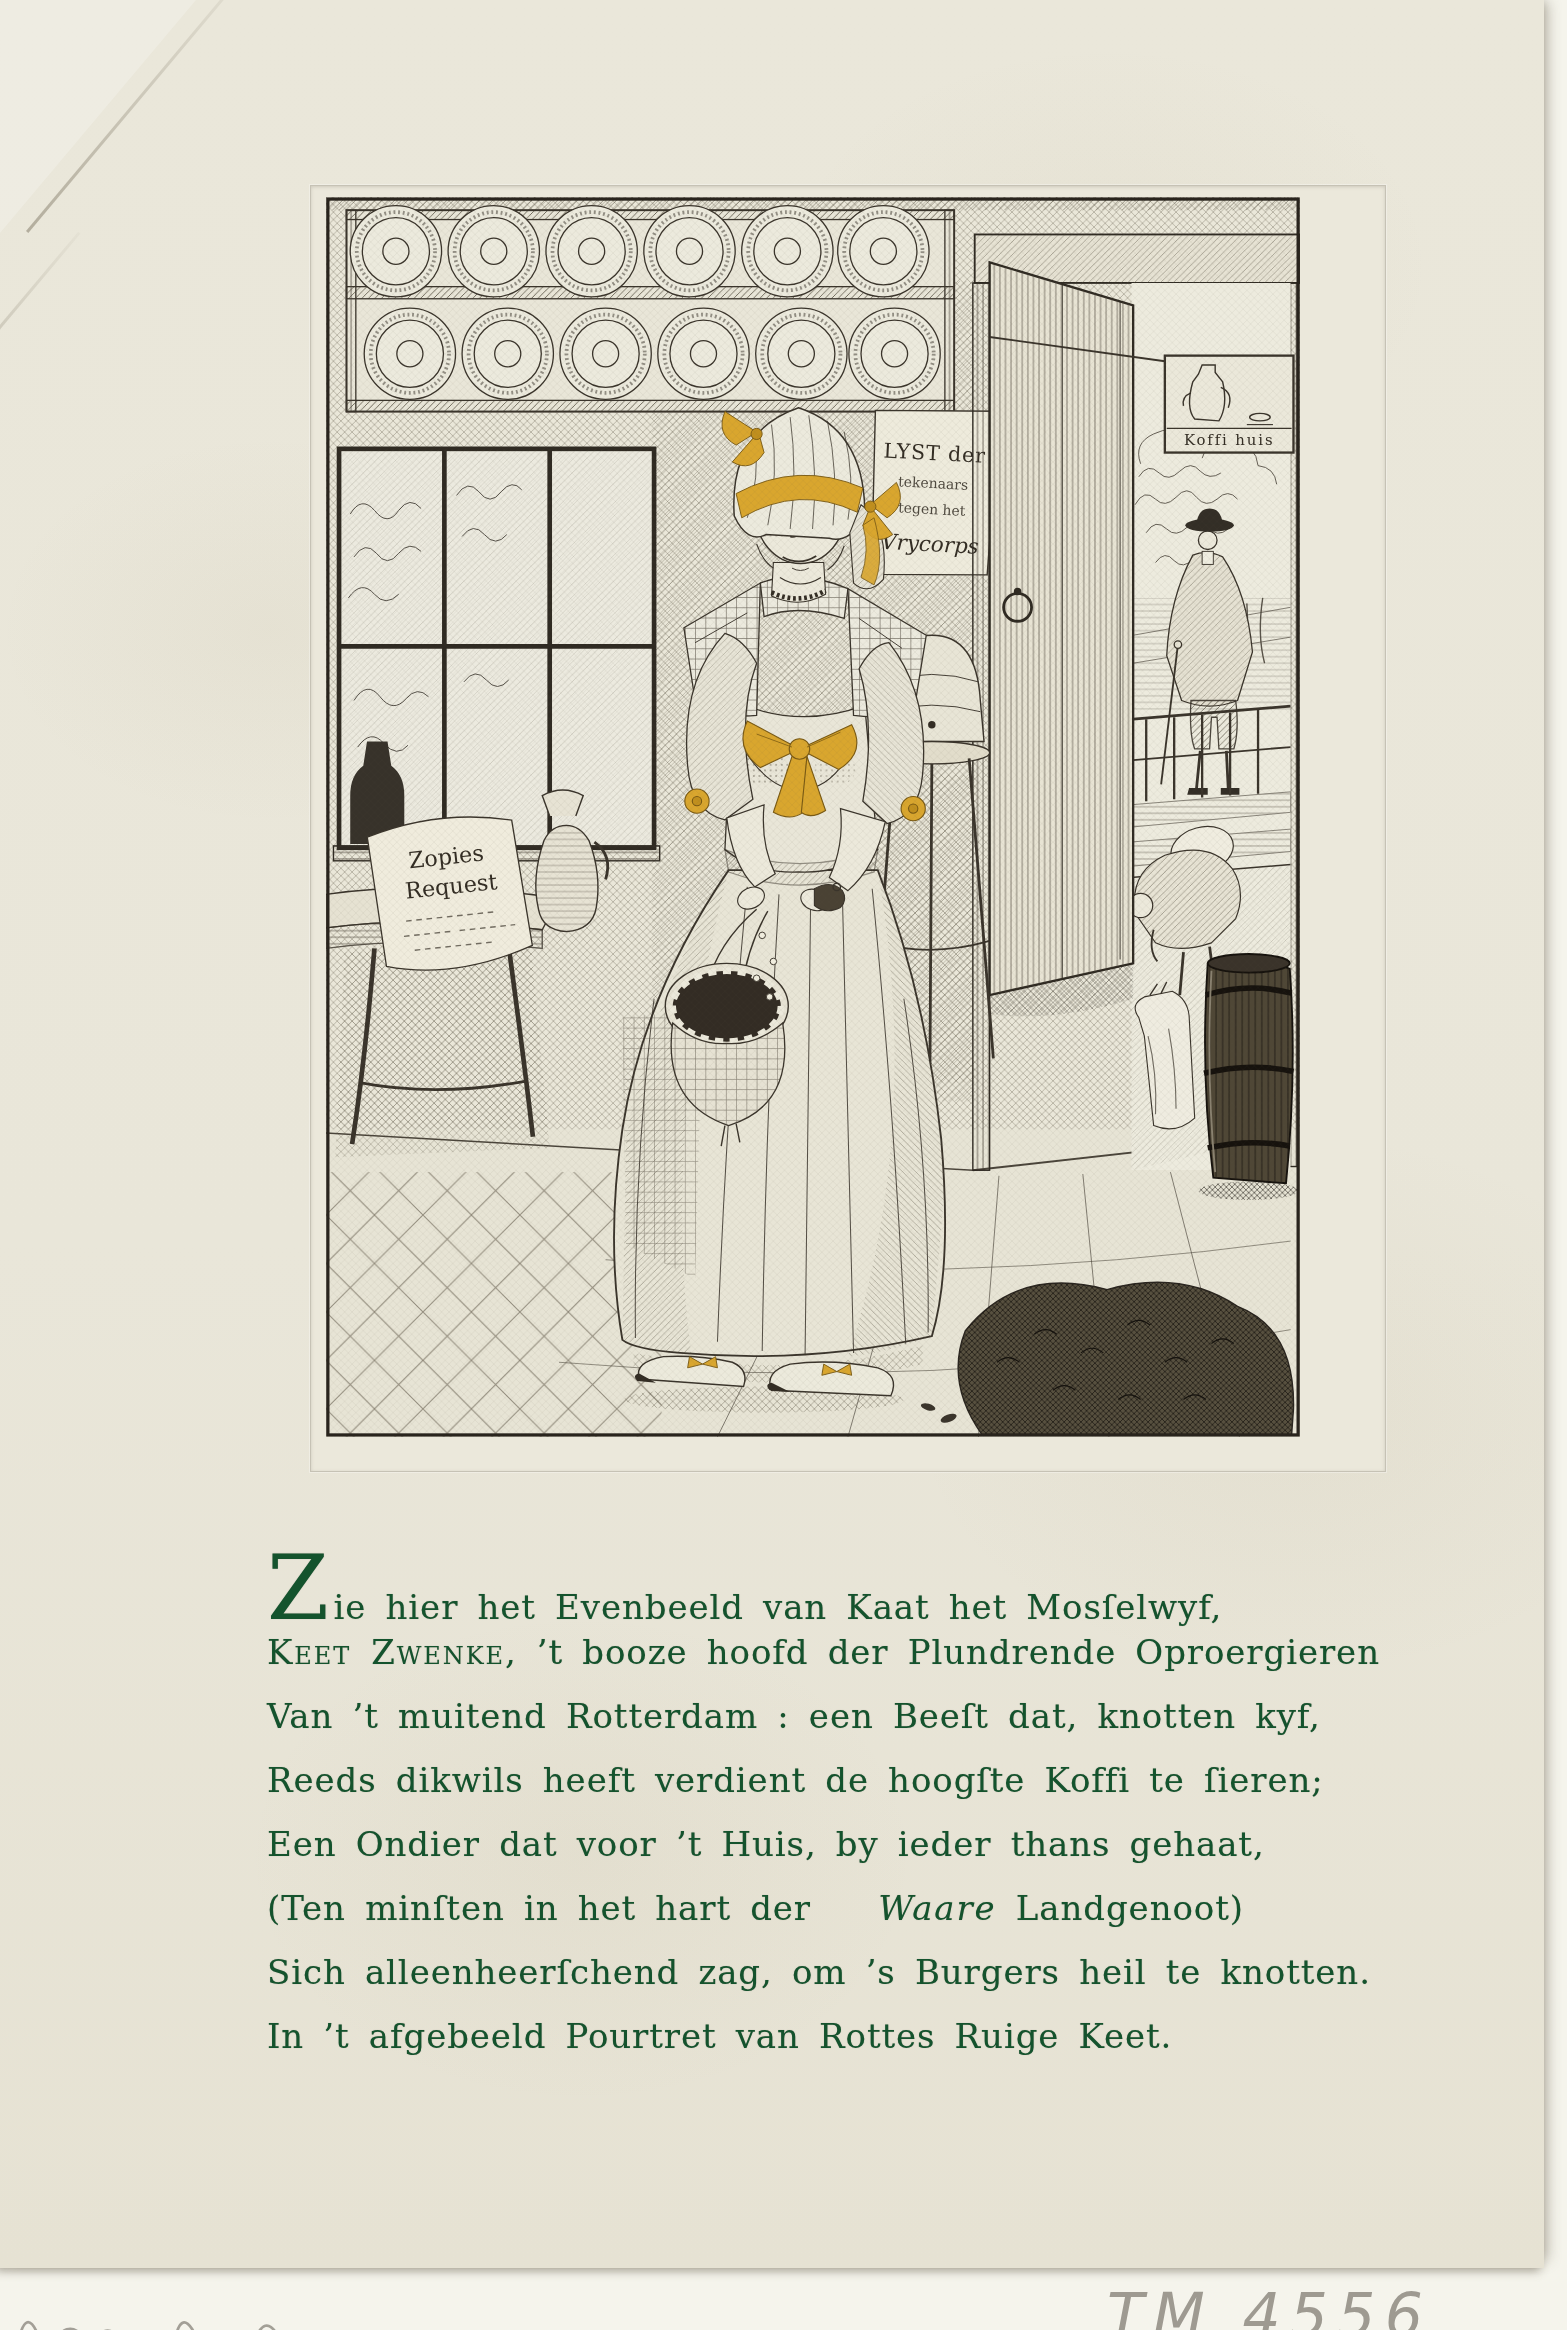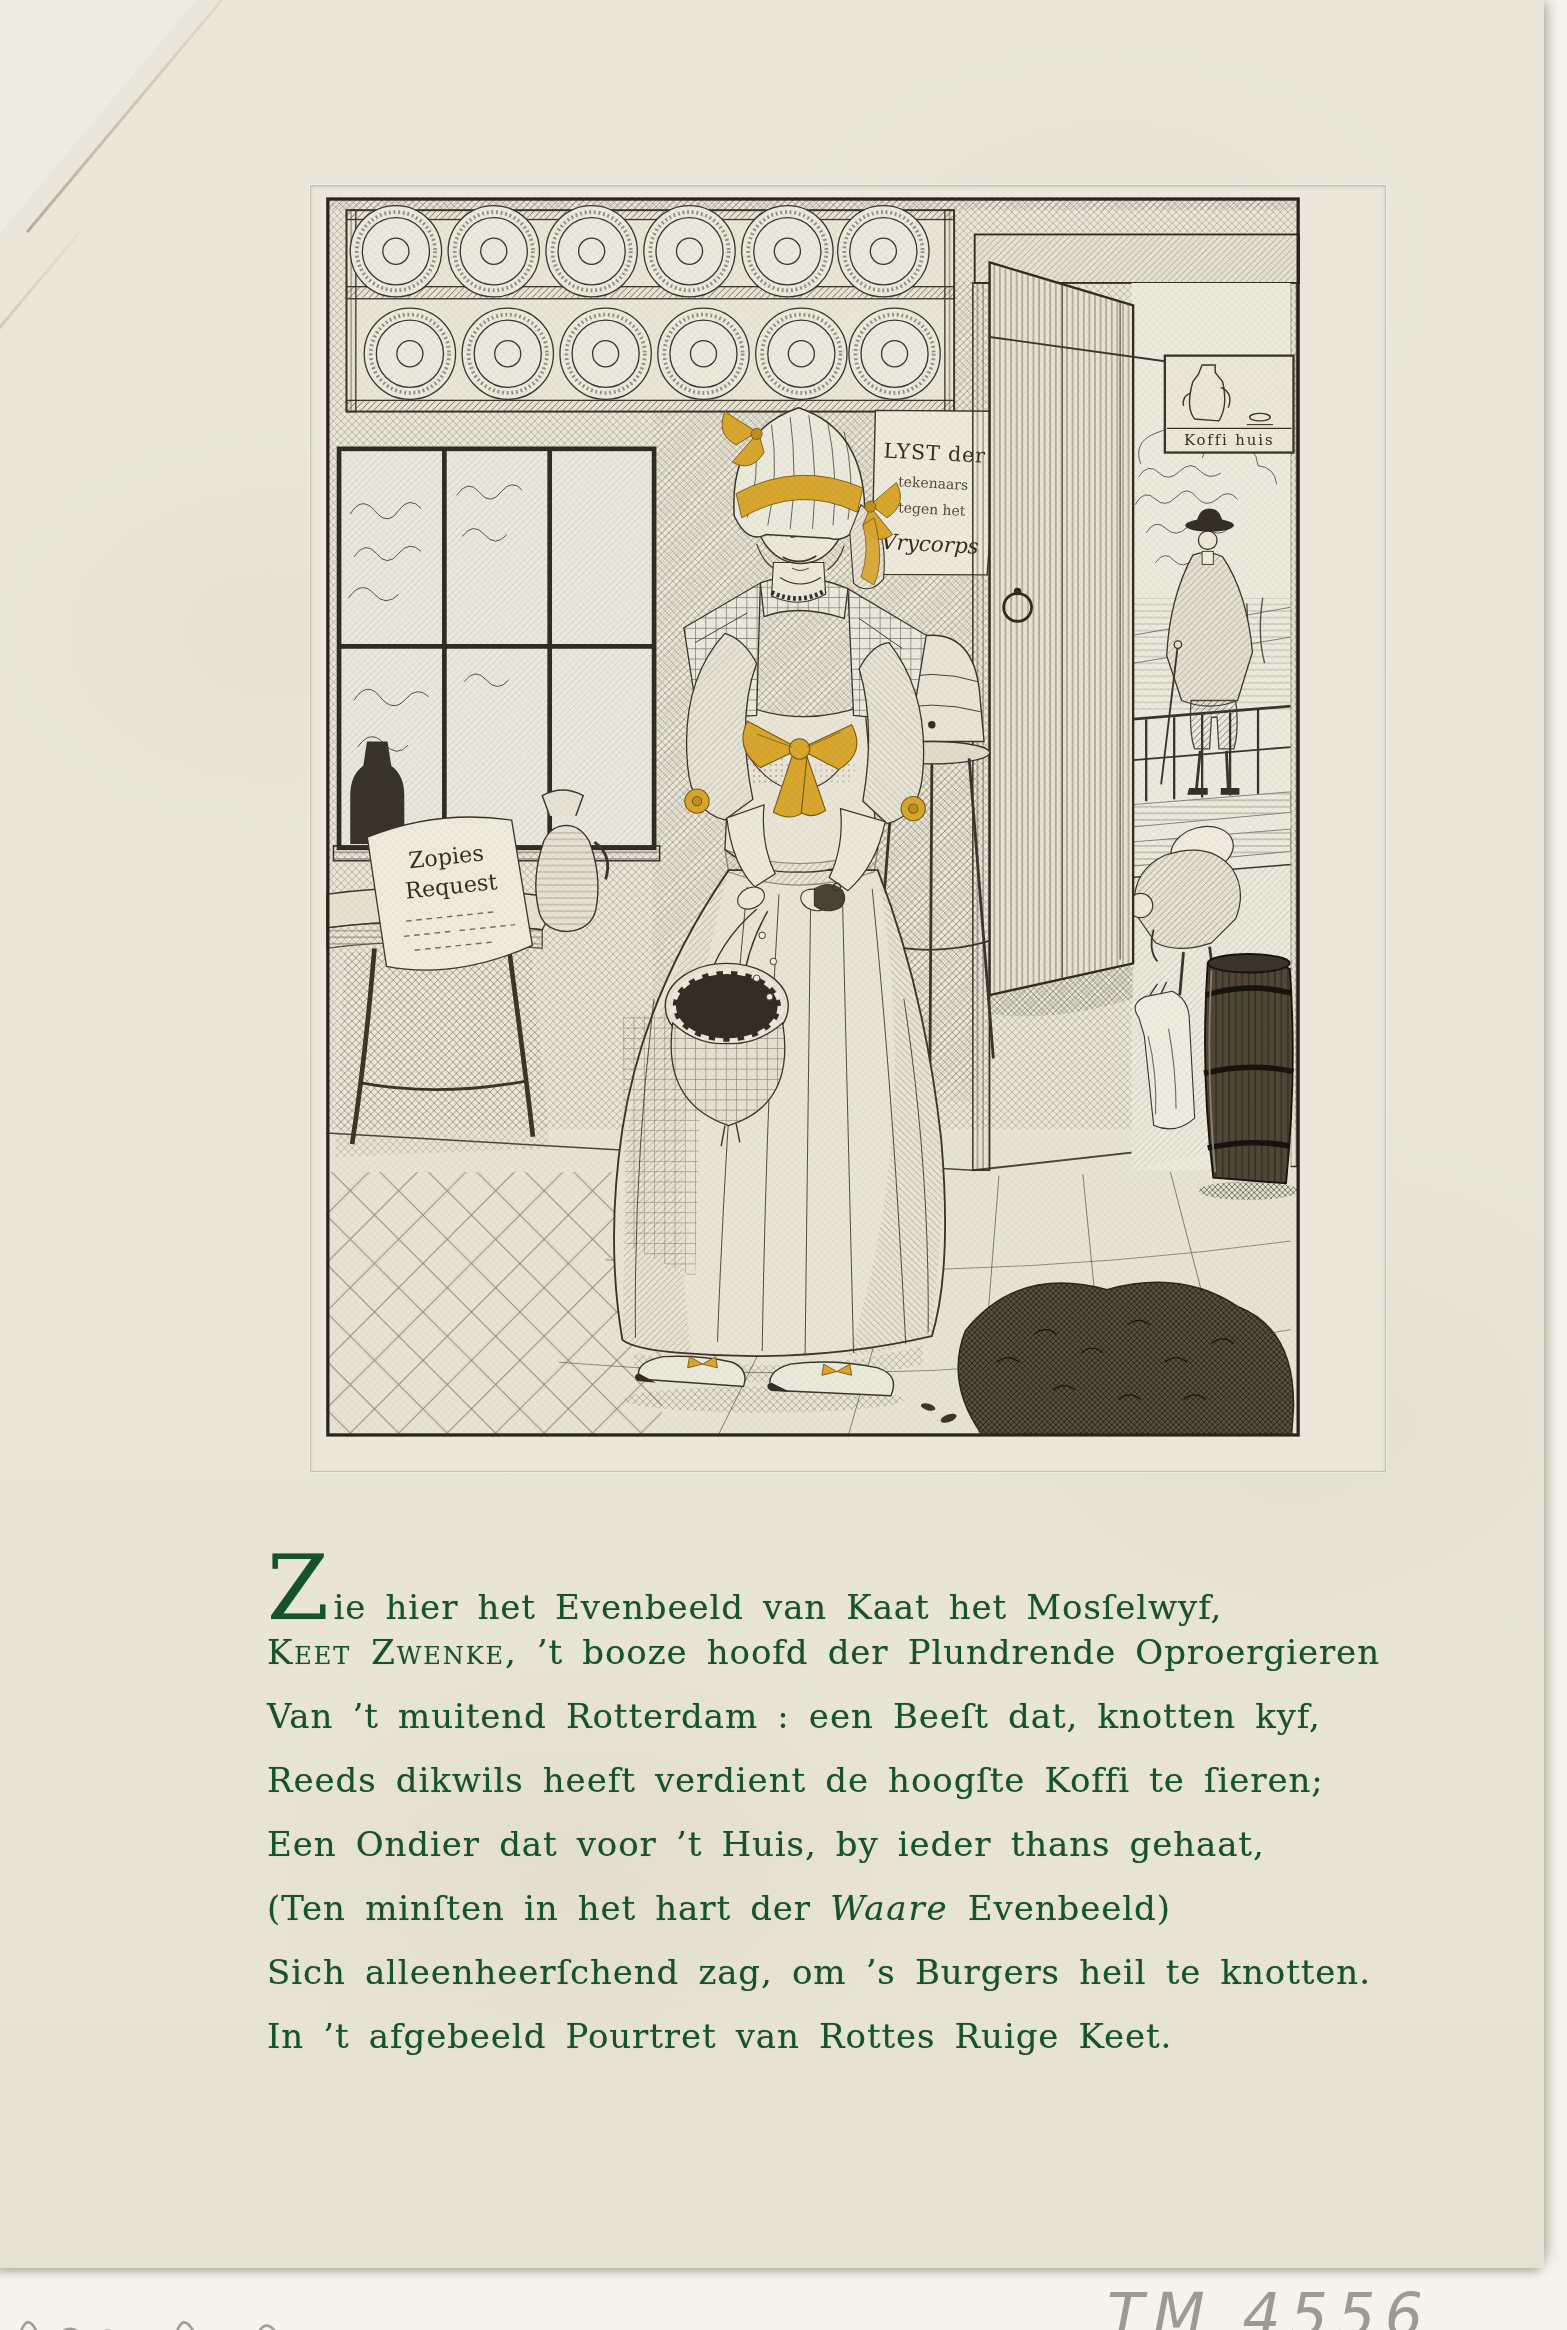--- a/index.html
+++ b/index.html
@@ -25,21 +25,21 @@
          background:#ebe8db;border:0.9px solid rgba(70,60,45,.22);
          box-shadow:inset 0 0.9px 3.7px rgba(70,60,45,.18), 0 0 0 0.9px rgba(255,255,255,.35);}
   .plate svg{position:absolute;left:15px;top:11.2px;}
   
   .poem{position:absolute;left:267px;top:1556px;color:#14532d;font-size:34px;
         line-height:64px;letter-spacing:0.9px;word-spacing:7.5px;white-space:nowrap;
         text-shadow:0 0 0.9px rgba(47,42,35,.35);}
   .pline{height:64px;}
   .dropcap{font-size:89px;line-height:64px;letter-spacing:0;margin-right:4.7px;}
   .smallcaps{font-variant-caps:small-caps;letter-spacing:1.9px;}
-  .waare{font-style:italic;letter-spacing:1.9px;}
+  .waare{font-style:italic;letter-spacing:1.9px;margin-left:48px;}
   
   .pencil-right{position:absolute;left:1107px;top:2280px;font-family:"DejaVu Sans",sans-serif;
                 font-style:italic;font-size:60px;letter-spacing:9.3px;color:#8f8b82;opacity:.85;}
   .pencil-left{position:absolute;left:11.2px;top:2301px;}
 </style>
 </head>
 <body>
 
 <div class="page">
   <div class="sheet"></div>
@@ -468,21 +468,21 @@
       <rect x="2" y="2" width="1041" height="1326" fill="none" stroke="#29241d" stroke-width="3.5"></rect>
     </svg>
   </div>
 
   <div class="poem">
     <div class="pline"><span class="dropcap">Z</span><span>ie hier het Evenbeeld van Kaat het Mosſelwyf,</span></div>
     <div class="pline"><span class="smallcaps">Keet Zwenke,</span><span> ’t booze hoofd der Plundrende Oproergieren</span></div>
     <div class="pline">Van ’t muitend Rotterdam : een Beeſt dat, knotten kyf,</div>
     <div class="pline">Reeds dikwils heeft verdient de hoogſte Koffi te ſieren;</div>
     <div class="pline">Een Ondier dat voor ’t Huis, by ieder thans gehaat,</div>
-    <div class="pline"><span>(Ten minſten in het hart der </span><em class="waare">Waare</em><span> Evenbeeld)</span></div>
+    <div class="pline"><span>(Ten minſten in het hart der </span><em class="waare">Waare</em><span> Landgenoot)</span></div>
     <div class="pline">Sich alleenheerſchend zag, om ’s Burgers heil te knotten.</div>
     <div class="pline">In ’t afgebeeld Pourtret van Rottes Ruige Keet.</div>
   </div>
 
   <svg class="pencil-left" width="336" height="56" viewBox="0 0 360 60">
     <g stroke="#8f8b82" stroke-width="3" fill="none" opacity="0.8">
       <path d="M8 42 q8 -34 20 -8 q8 20 -4 26 q-12 2 -8 -14"></path>
       <path d="M52 38 a12 12 0 1 1 .1 8"></path>
       <path d="M92 40 a12 12 0 1 1 .1 8"></path>
       <path d="M132 42 a12 12 0 1 1 .1 8"></path>

